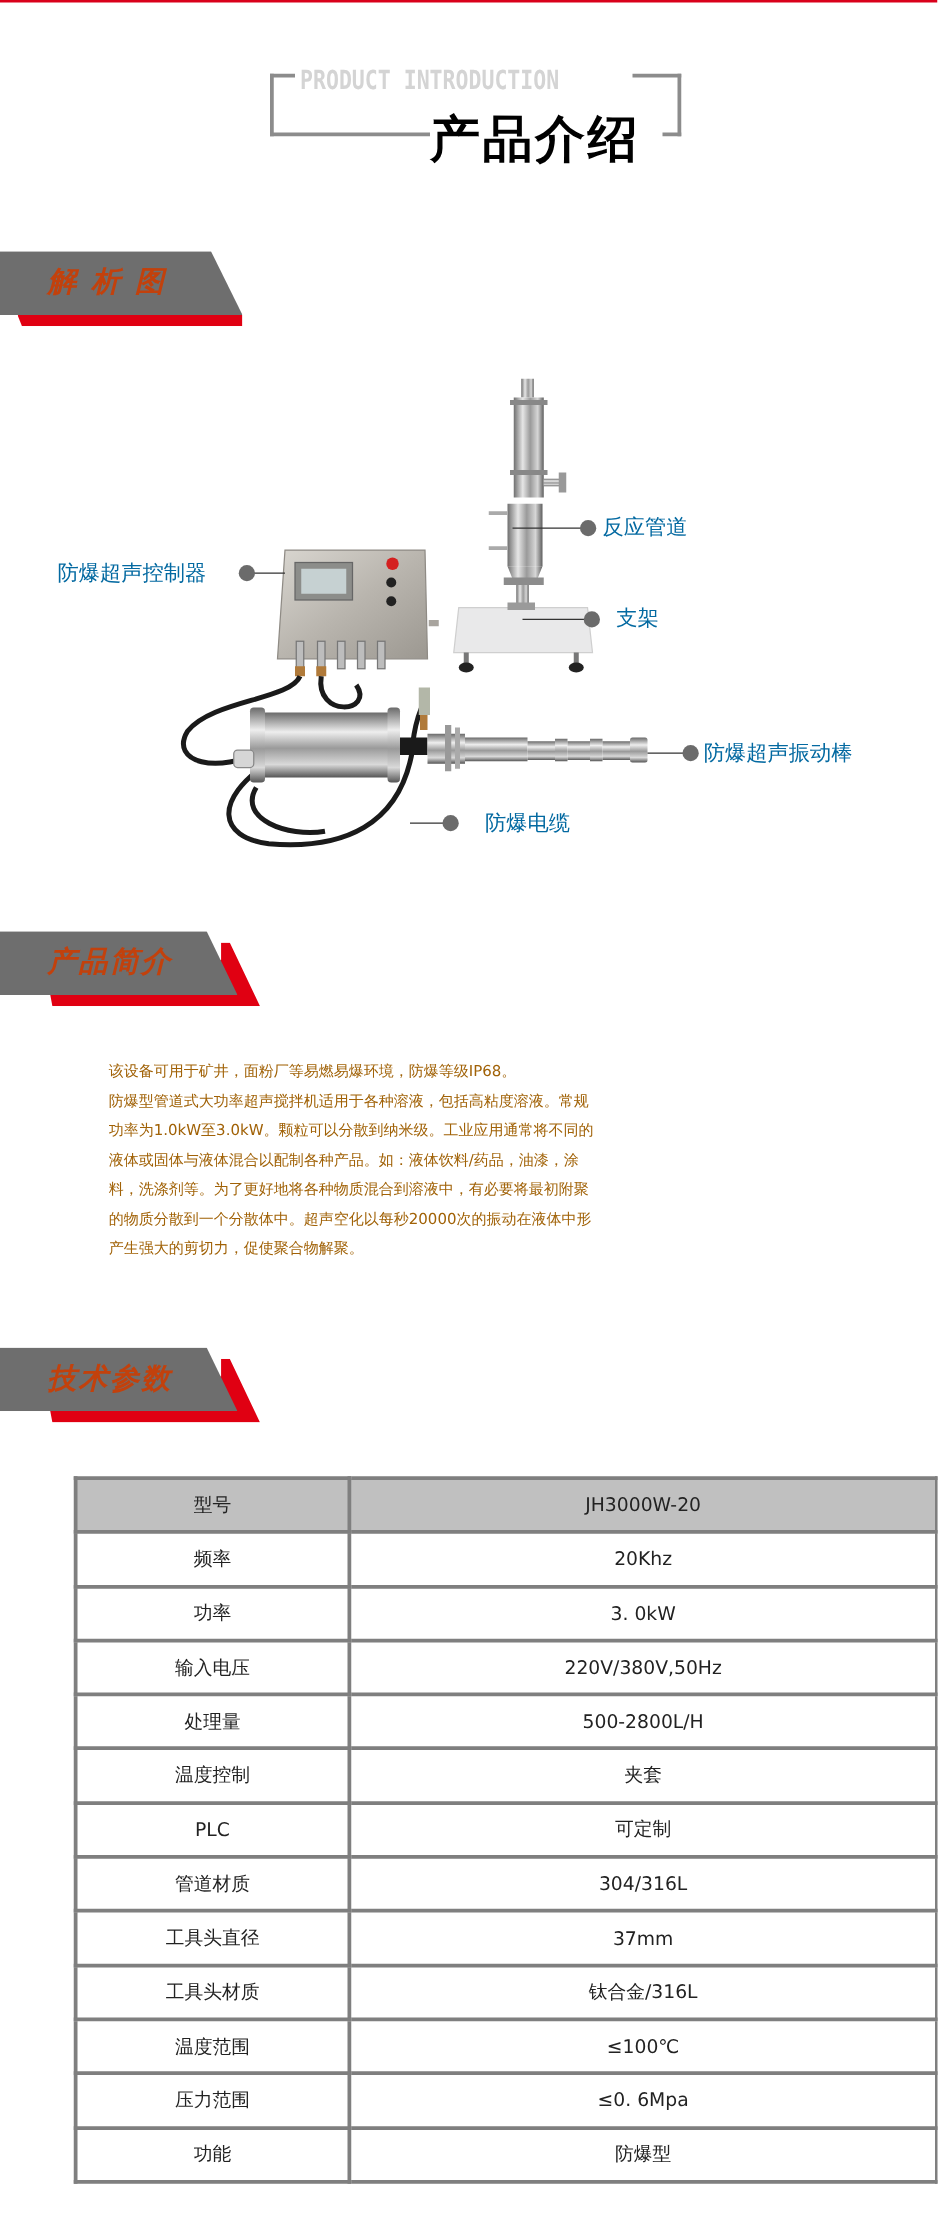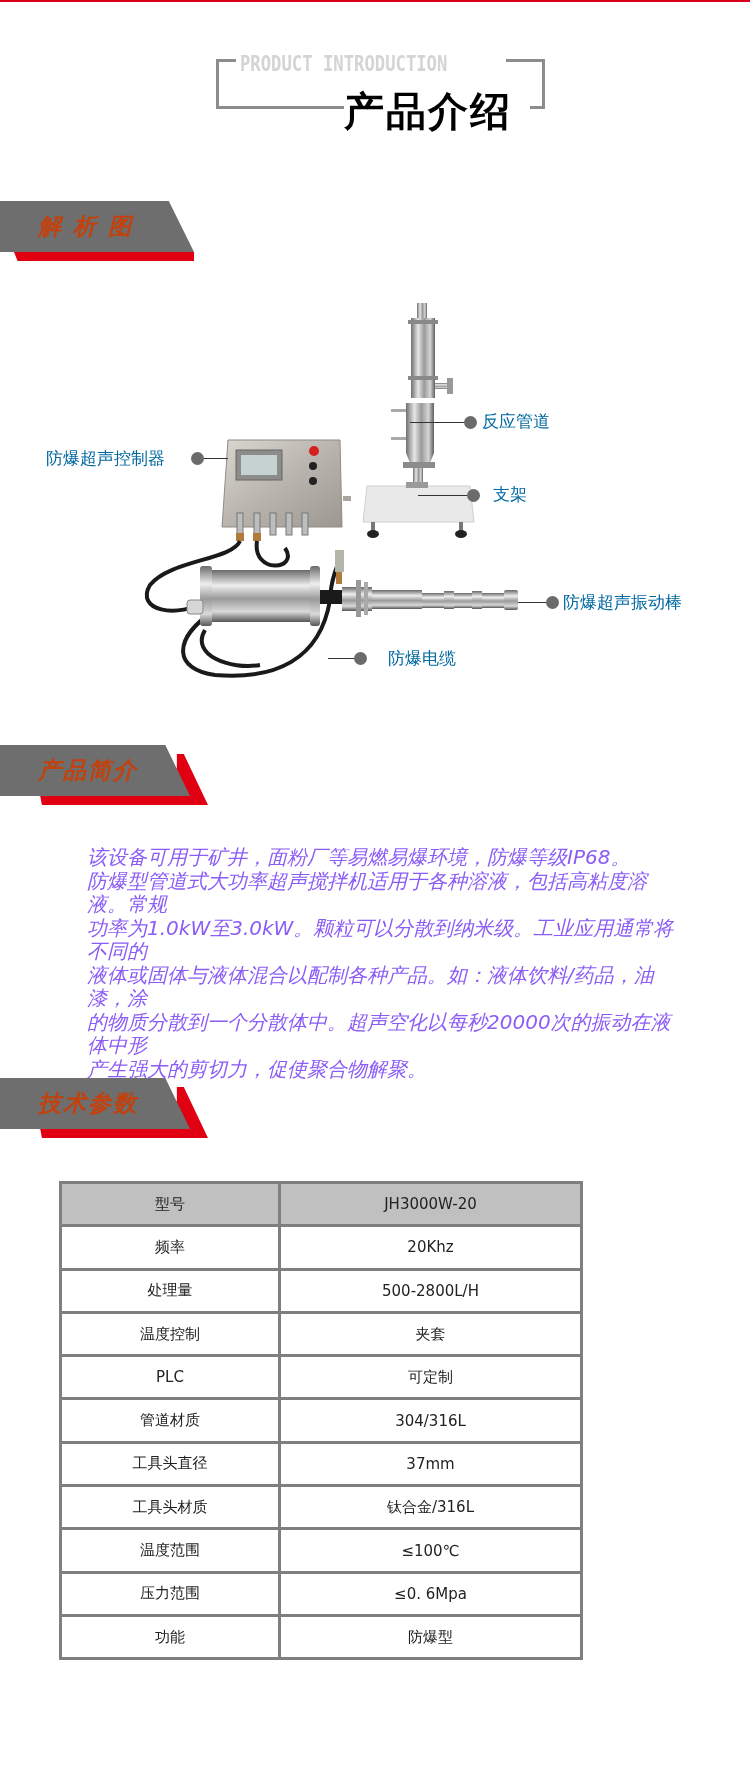--- a/index.html
+++ b/index.html
@@ -20,25 +20,25 @@
   .sec .red { position:absolute; background:#e00012; }
   .sec .label { position:absolute; left:38px; top:0; height:51px; line-height:51px; color:#c2410c; font-weight:bold; font-style:italic; font-size:23px; letter-spacing:2px; white-space:nowrap; }
 
   
   .diagram { position:absolute; left:0; top:280px; width:750px; height:400px; }
   .callout-text { position:absolute; font-size:17px; color:#0369a1; white-space:nowrap; }
   .dot { position:absolute; width:13px; height:13px; border-radius:50%; background:#6b6b6b; }
   .cline { position:absolute; height:1px; background:#333; }
 
   
-  .intro { position:absolute; left:87px; top:846px; width:590px; font-size:20px; line-height:23.5px; color:#8b5cf6; font-style:italic; }
+  .intro { position:absolute; left:87px; top:846px; width:590px; font-size:12px; line-height:23.5px; color:#a16207; }
   .intro p { margin:0; }
 
   
-  .spec { position:absolute; left:59px; top:1181px; width:524px; border-collapse:collapse; border:3px solid #7f7f7f; }
+  .spec { position:absolute; left:59px; top:1181px; width:692px; border-collapse:collapse; border:3px solid #7f7f7f; }
   .spec td { border:3px solid #7f7f7f; height:43.3px; text-align:center; font-size:15px; color:#222; font-family:"DejaVu Sans", sans-serif; }
   .spec tr.head td { background:#c0c0c0; }
   .spec td.k { width:219px; }
 </style>
 </head>
 <body>
 
 <div class="topline"></div>
 
 <div class="title-wrap">
@@ -172,20 +172,21 @@
   <div class="red" style="left:35px;top:9px;width:173px;height:51px;clip-path:polygon(0 28%,82% 28%,82% 0,86% 0,100% 100%,4% 100%);"></div>
   <div class="gray" style="width:190px;clip-path:polygon(0 0,87% 0,100% 100%,0 100%);"></div>
   <div class="label">产品简介</div>
 </div>
 
 <div class="intro">
   <p>该设备可用于矿井，面粉厂等易燃易爆环境，防爆等级IP68。</p>
   <p>防爆型管道式大功率超声搅拌机适用于各种溶液，包括高粘度溶液。常规</p>
   <p>功率为1.0kW至3.0kW。颗粒可以分散到纳米级。工业应用通常将不同的</p>
   <p>液体或固体与液体混合以配制各种产品。如：液体饮料/药品，油漆，涂</p>
+  <p>料，洗涤剂等。为了更好地将各种物质混合到溶液中，有必要将最初附聚</p>
   <p>的物质分散到一个分散体中。超声空化以每秒20000次的振动在液体中形</p>
   <p>产生强大的剪切力，促使聚合物解聚。</p>
 </div>
 
 <div class="sec" style="top:1078px;">
   <div class="red" style="left:35px;top:9px;width:173px;height:51px;clip-path:polygon(0 28%,82% 28%,82% 0,86% 0,100% 100%,4% 100%);"></div>
   <div class="gray" style="width:190px;clip-path:polygon(0 0,87% 0,100% 100%,0 100%);"></div>
   <div class="label">技术参数</div>
 </div>
 
@@ -193,20 +194,28 @@
   <tbody>
       <tr class="head">
     <td class="k">型号</td>
     <td>JH3000W-20</td>
   </tr>
   <tr>
         <td class="k">频率</td>
         <td>20Khz</td>
       </tr>
   <tr>
+        <td class="k">功率</td>
+        <td>3. 0kW</td>
+      </tr>
+  <tr>
+        <td class="k">输入电压</td>
+        <td>220V/380V,50Hz</td>
+      </tr>
+  <tr>
         <td class="k">处理量</td>
         <td>500-2800L/H</td>
       </tr>
   <tr>
         <td class="k">温度控制</td>
         <td>夹套</td>
       </tr>
   <tr>
         <td class="k">PLC</td>
         <td>可定制</td>

